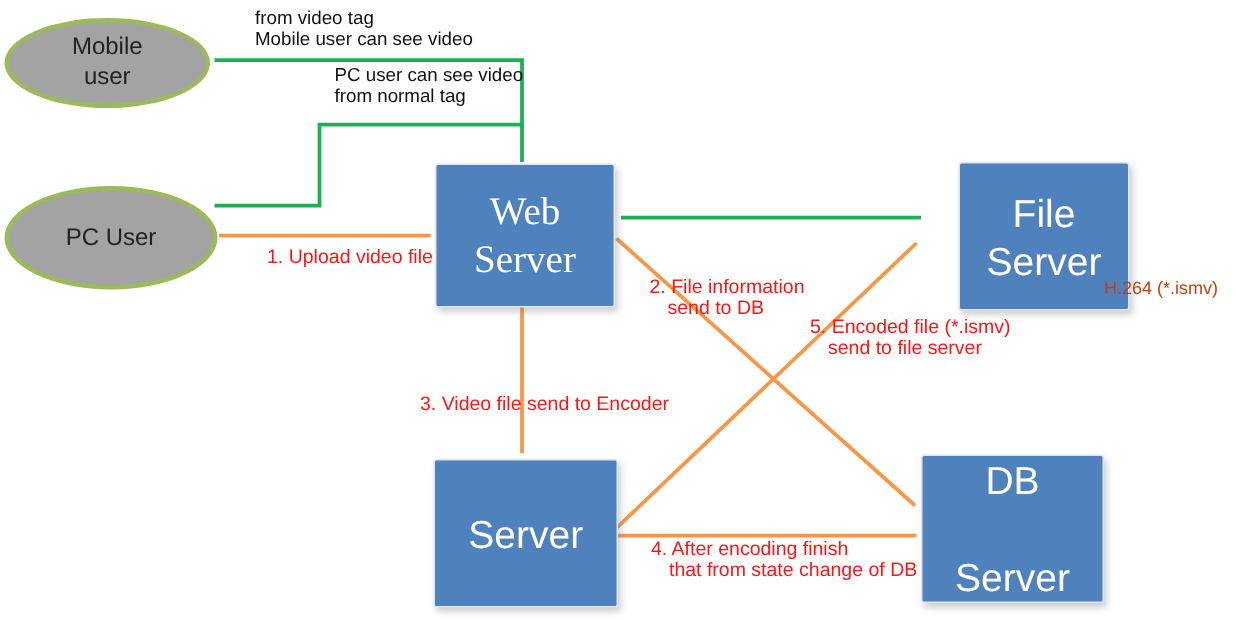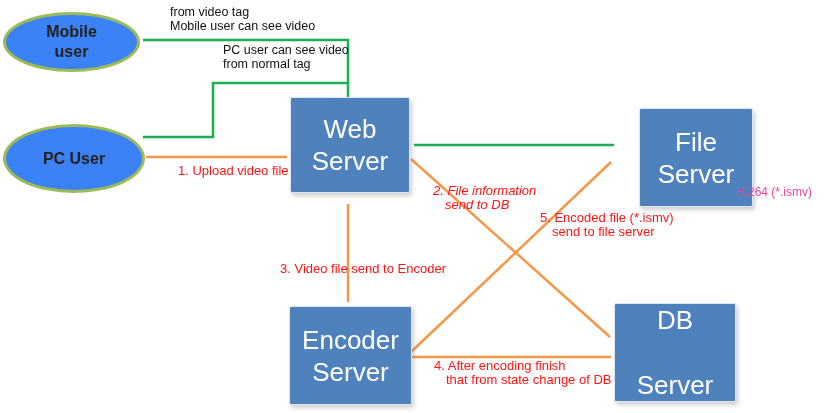--- a/index.html
+++ b/index.html
@@ -15,43 +15,43 @@
   .ah-o{fill:var(--orange_arrow);}
 
   .node{
     position:absolute;background:var(--node_fill);color:var(--node_text);
     display:flex;flex-direction:column;align-items:center;justify-content:center;
     font-size:26px;line-height:32px;text-align:center;
     border:1px solid #dfe5ee;border-radius:2px;
     box-shadow:2px 3px 4px rgba(120,120,120,.35);
   }
   .node span{display:block;}
-  #node-web{left:290px;top:97px;width:118px;height:94px;}
+  #node-web{left:290px;top:109px;width:118px;height:94px;font-family:Liberation Serif, serif;}
   #node-file{left:639px;top:108px;width:112px;height:97px;}
   #node-encoder{left:289px;top:306px;width:121px;height:97px;}
   #node-db{left:614px;top:303px;width:120px;height:97px;justify-content:space-between;}
 
   .actor{
     position:absolute;border:3px solid var(--actor_border);border-radius:50%;
     display:flex;flex-direction:column;align-items:center;justify-content:center;
-    font-size:16px;line-height:20px;color:#222;background:#3b82f6;text-align:center;font-weight:bold;
+    font-size:16px;line-height:20px;color:#222;background:#a3a3a3;text-align:center;
   }
   #actor-mobile{left:3px;top:12px;width:131px;height:54px;}
   #actor-pc{left:3px;top:124px;width:136px;height:63px;}
 
   .lbl{position:absolute;white-space:nowrap;}
   .lbl div{line-height:14px;}
   .lbl.red{color:var(--label_red);font-size:13px;margin-left:16px;}
   .lbl.black{color:#111;font-size:12.5px;}
   .ind{padding-left:12px;}
   #ann-mobile{left:170px;top:5px;}
   #ann-pc{left:223px;top:43px;}
-  #ann-h264{left:736px;top:185px;font-size:12px;color:#ec4899;}
+  #ann-h264{left:736px;top:185px;font-size:12px;color:#c2410c;}
   #ann-step1{left:162px;top:164px;}
-  #ann-step2{left:417px;top:184px;font-style:italic;}
+  #ann-step2{left:417px;top:184px;}
   #ann-step3{left:264px;top:262px;}
   #ann-step4{left:418px;top:359px;}
   #ann-step5{left:524px;top:211px;}
 </style>
 </head>
 <body>
 
 <div class="canvas">
 
   <svg class="wires" viewBox="0 0 824 413" xmlns="http://www.w3.org/2000/svg">
@@ -83,21 +83,20 @@
 
   <div class="node" id="node-web">
     <span>Web</span>
     <span>Server</span>
   </div>
   <div class="node" id="node-file">
     <span>File</span>
     <span>Server</span>
   </div>
   <div class="node" id="node-encoder">
-    <span>Encoder</span>
     <span>Server</span>
   </div>
   <div class="node" id="node-db">
     <span>DB</span>
     <span>Server</span>
   </div>
 
   <div class="lbl black" id="ann-mobile">
     <div>from video tag</div>
     <div>Mobile user can see video</div>

